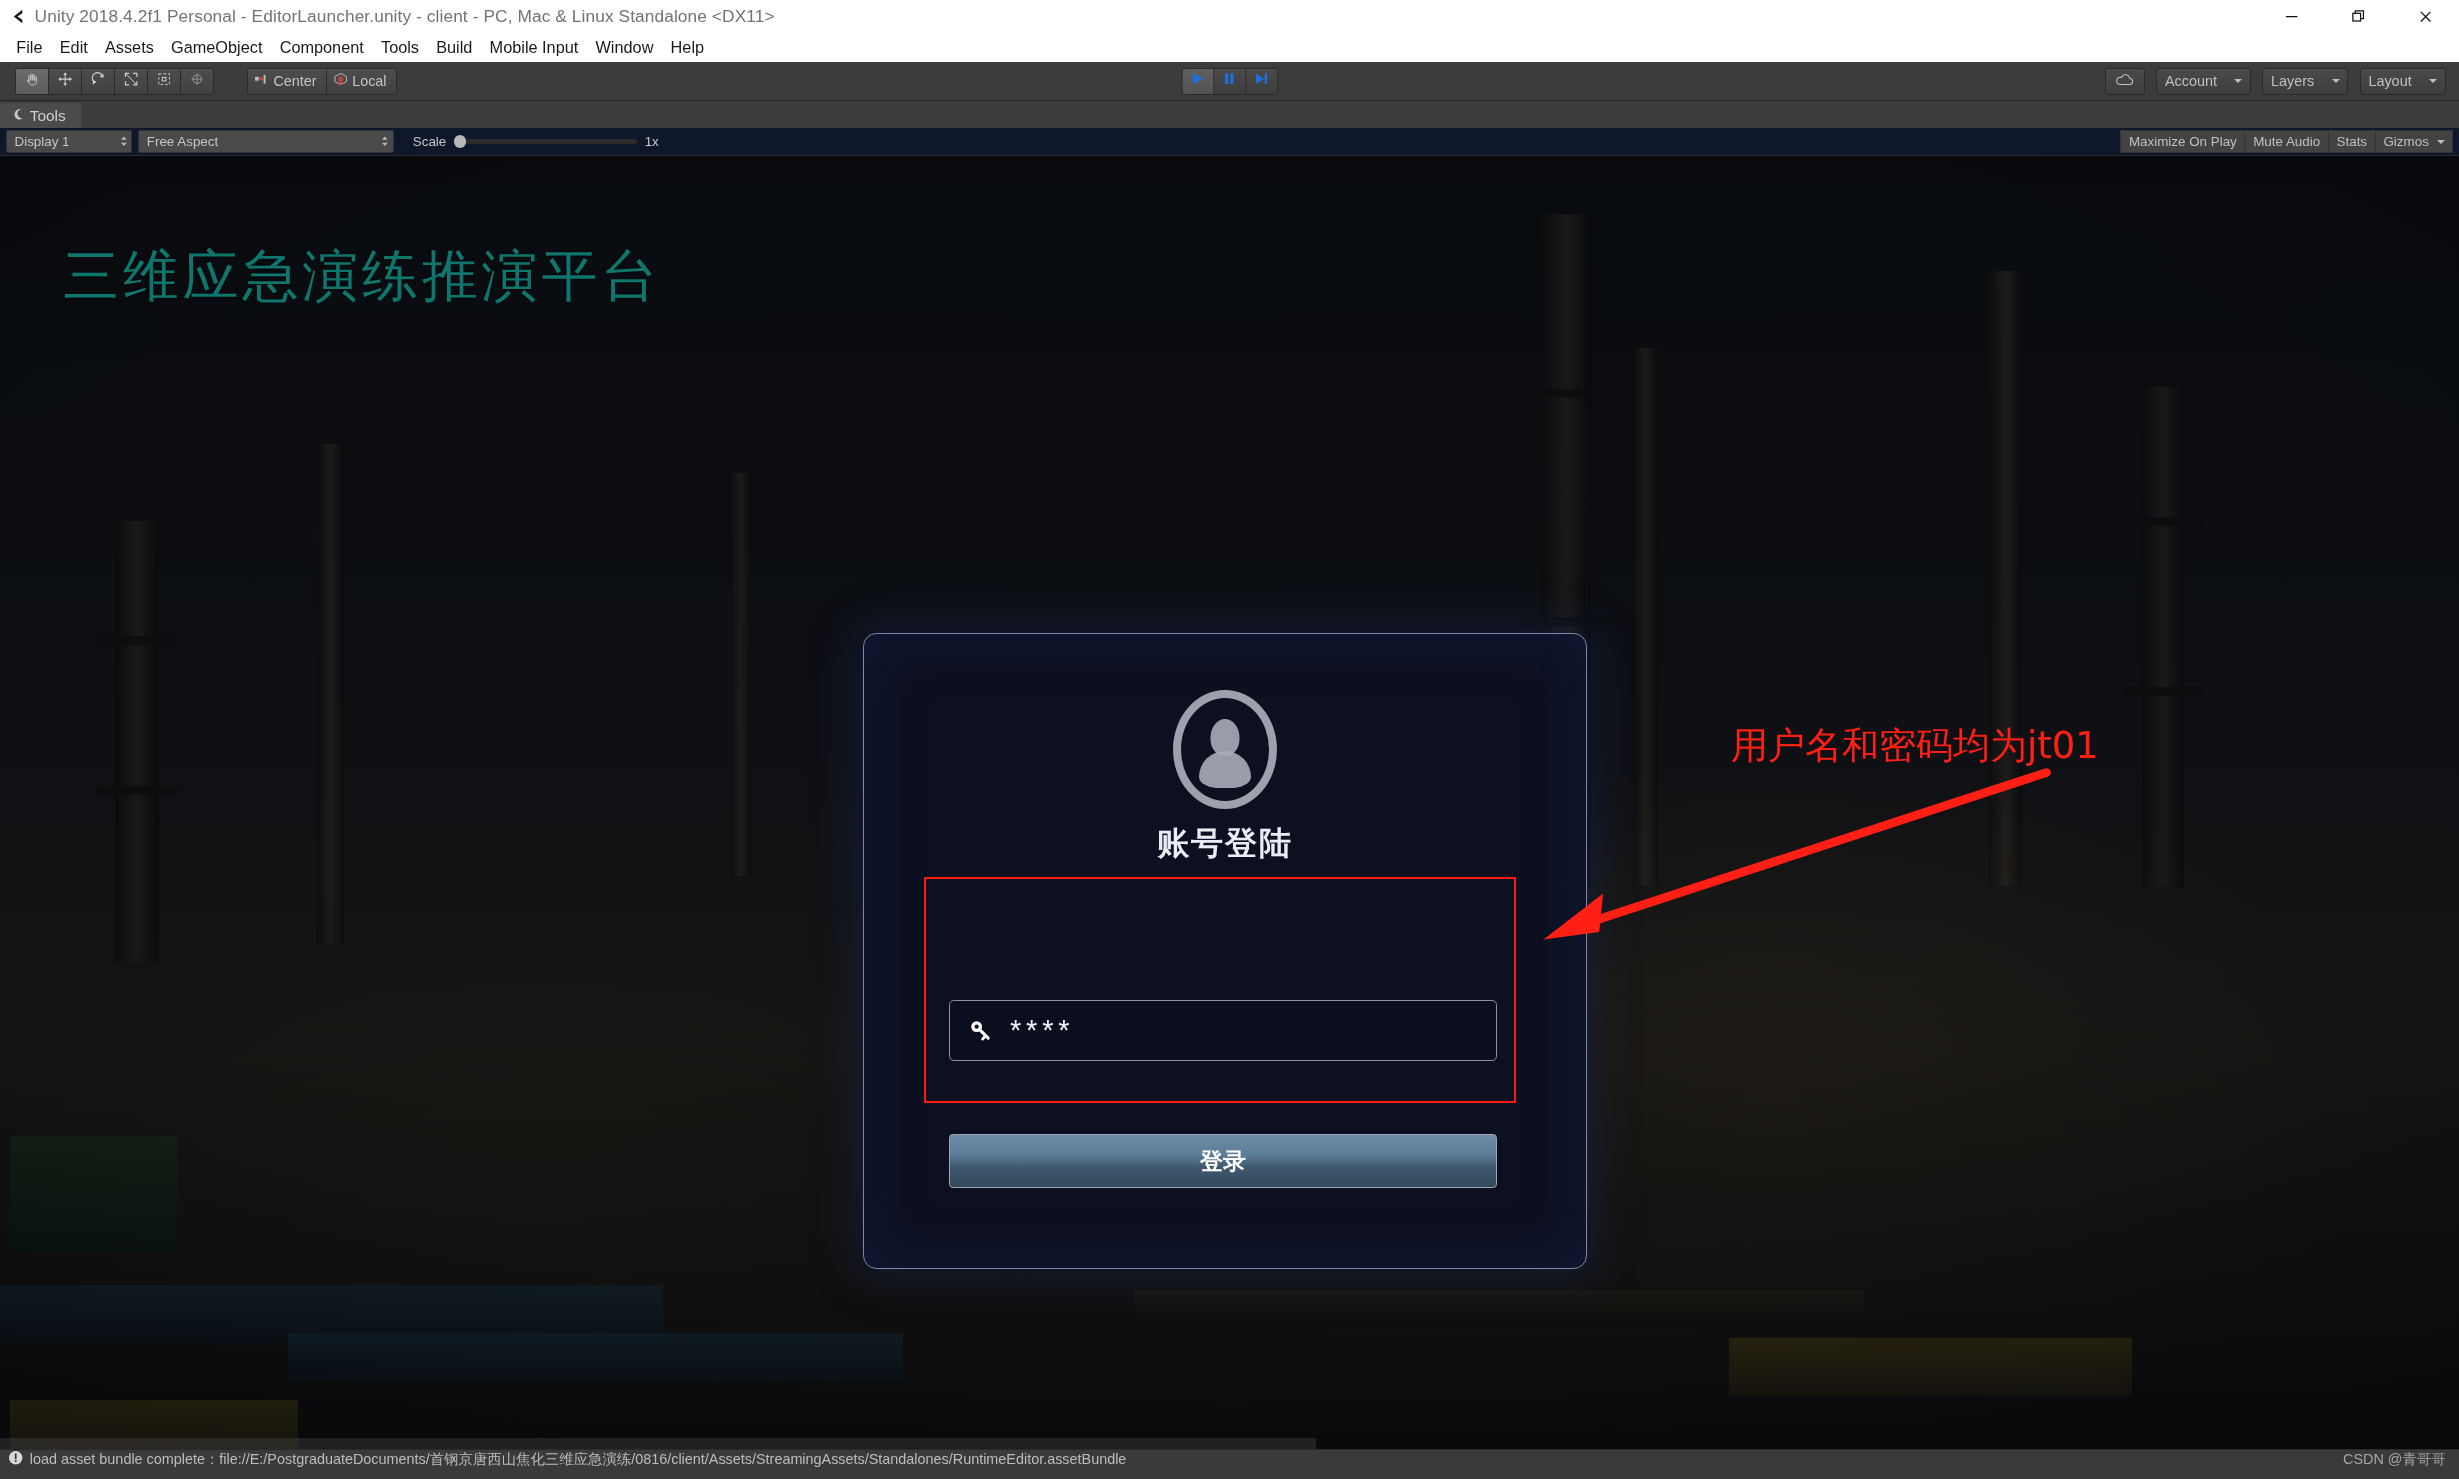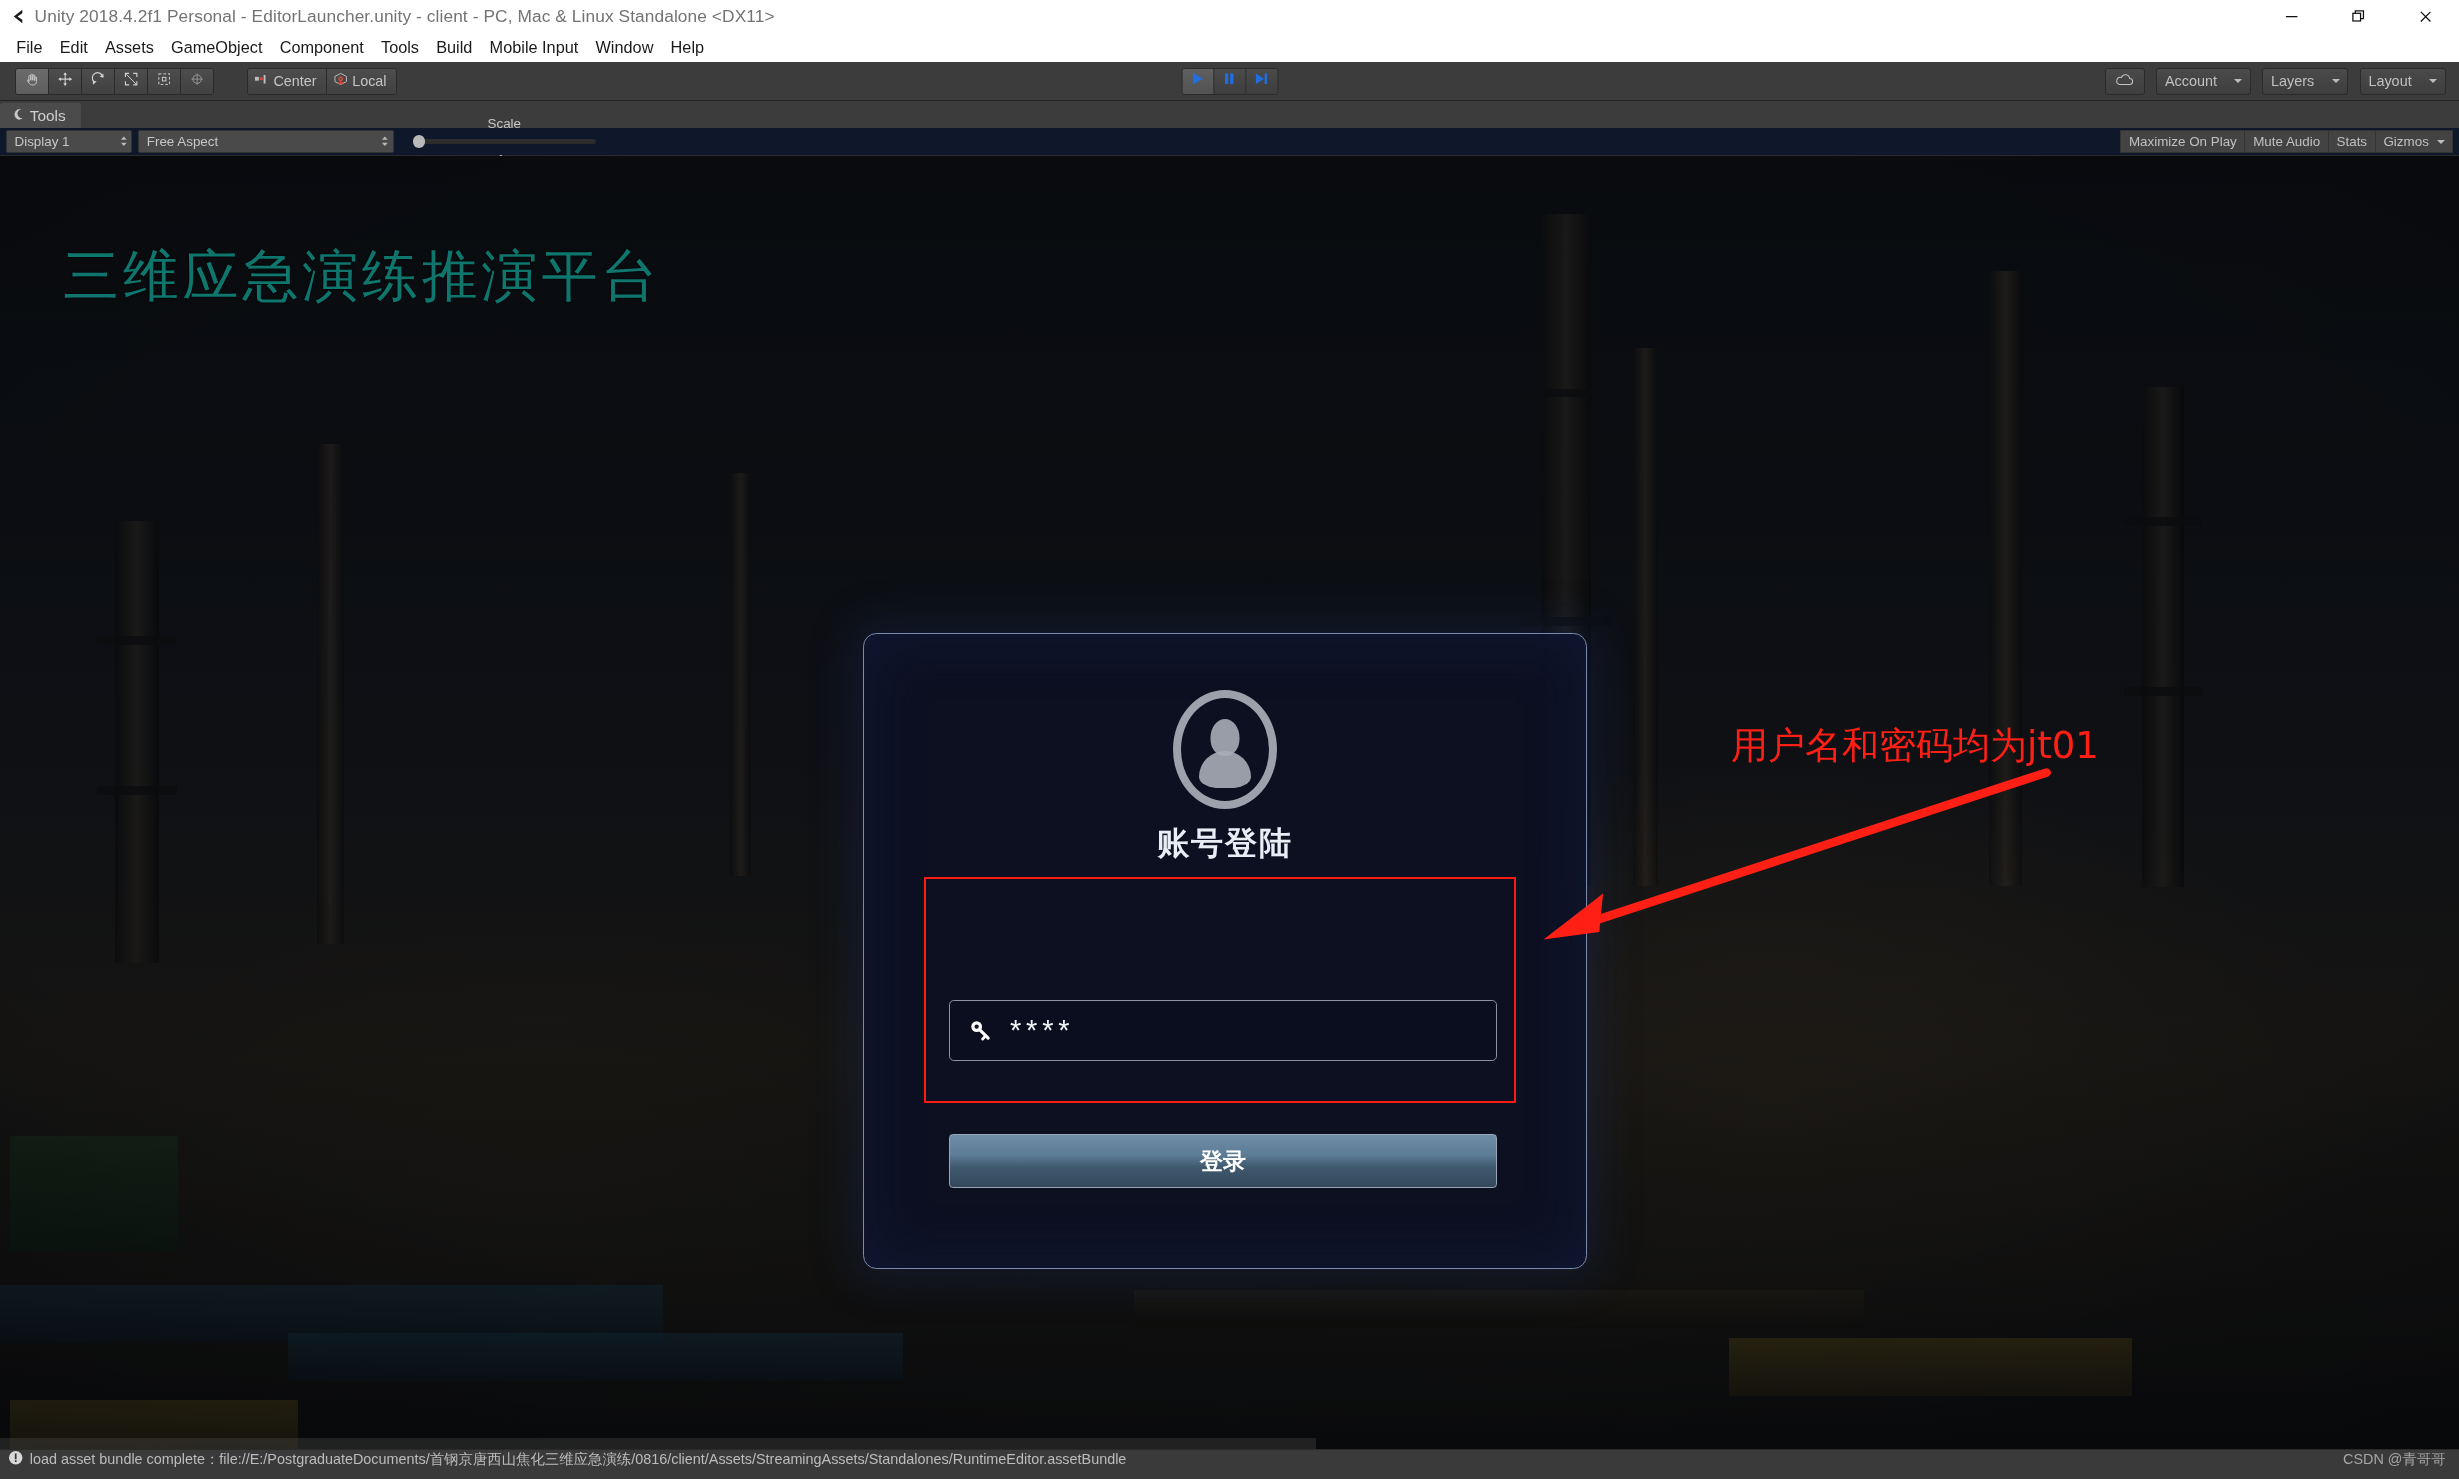--- a/index.html
+++ b/index.html
@@ -210,21 +210,21 @@
     margin-right: 5.8px;
   }
   .vb-dd .lbl { padding-right: 9.6px; }
   .dd-arrows {
     display: flex; flex-direction: column;
     gap: 1.9px; margin-left: auto;
   }
   .vb-scale {
     display: flex; align-items: center;
     gap: 7.7px; margin-left: 13.4px;
-    color: #c6c6c6; font-size: 13.4px; flex-direction: column;
+    color: #c6c6c6; font-size: 13.4px;
   }
   .slider-track {
     width: 183px; height: 4.8px;
     background: #2c2c2c;
     border-radius: 2.9px;
     position: relative;
   }
   .slider-knob {
     position: absolute; left: 0; top: -3.8px;
     width: 12.5px; height: 12.5px;

